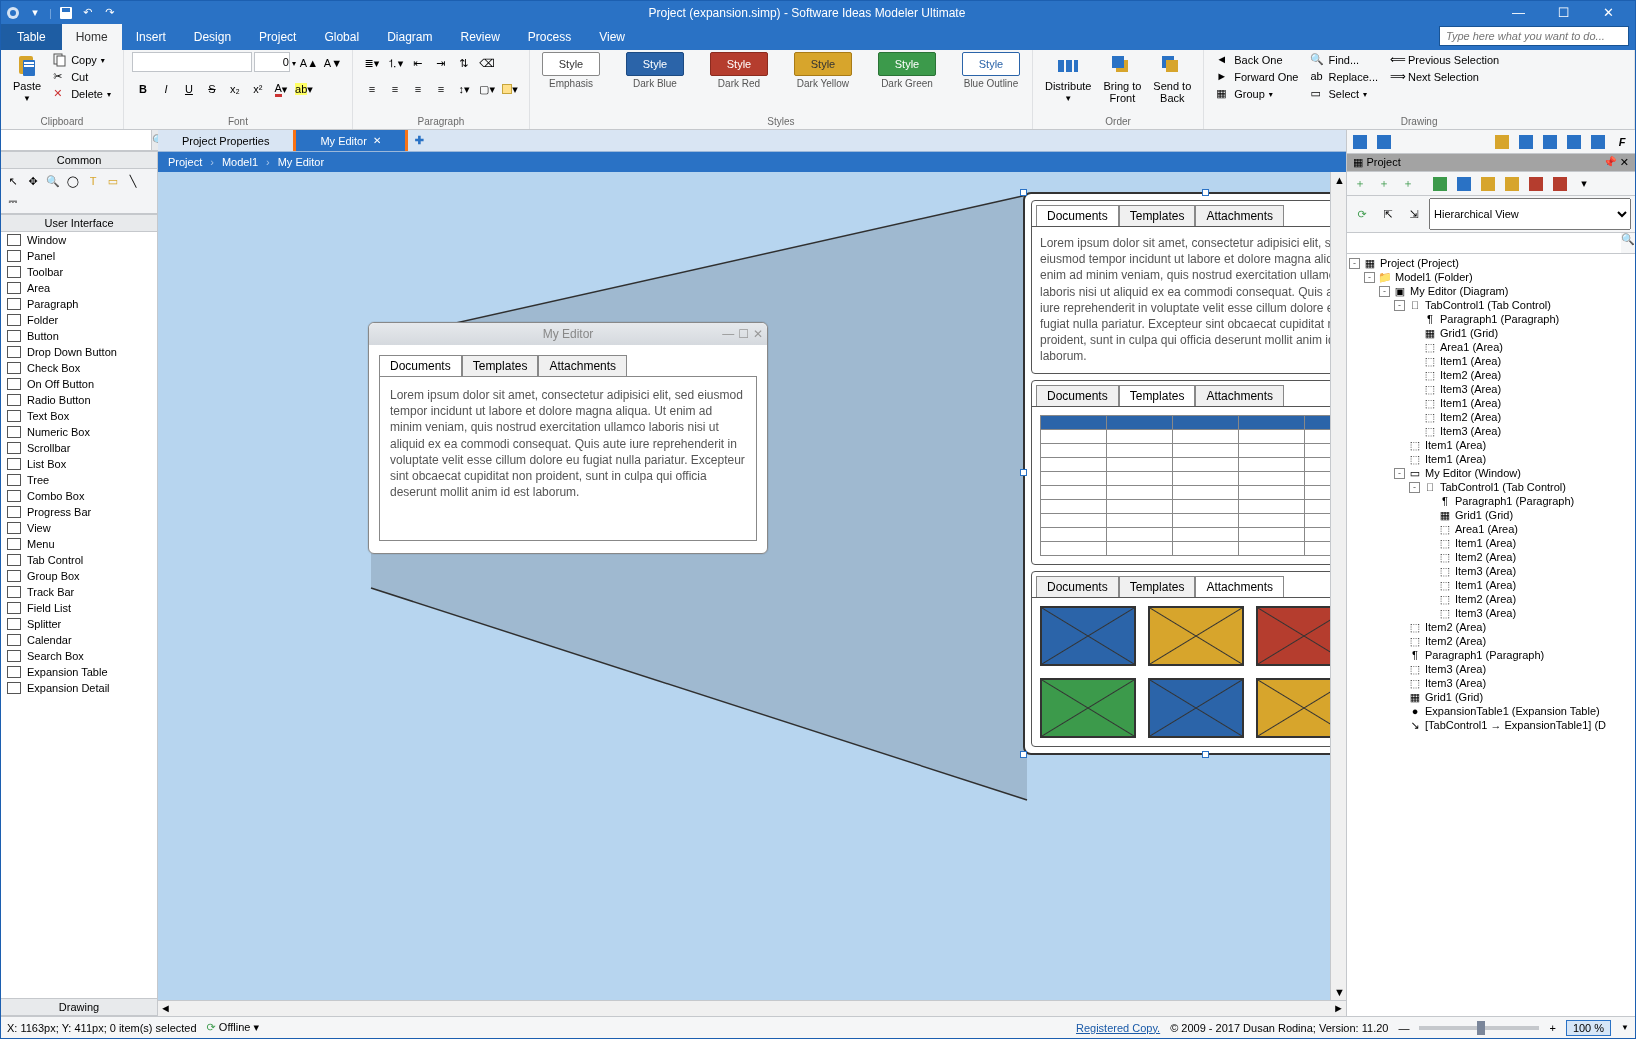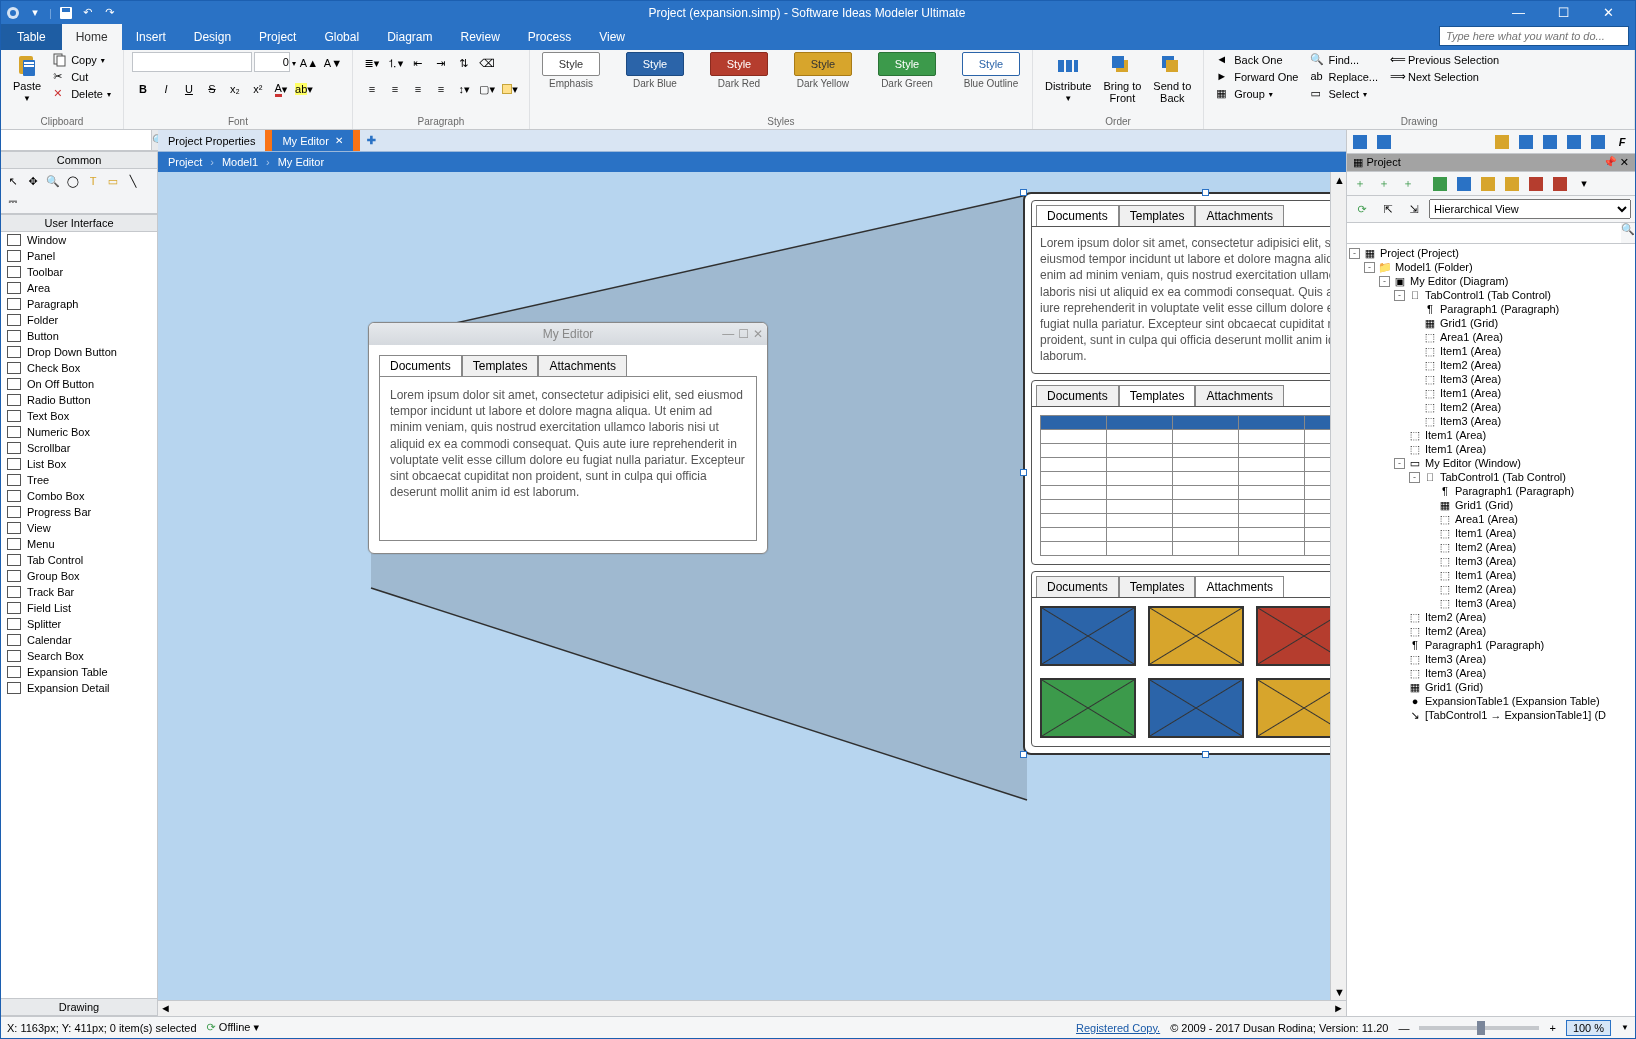--- a/index.html
+++ b/index.html
@@ -34,21 +34,21 @@
 .smallbtn { display:flex; align-items:center; gap:4px; padding:1px 4px; cursor:pointer; font-size:11px; white-space:nowrap; }
 .smallbtn .sicon { width:14px; height:14px; display:inline-block; }
 .styletile { border:1px solid; min-width:58px; height:24px; display:flex; align-items:center; justify-content:center; font-size:11px; border-radius:2px; cursor:pointer; }
 .stylecol { display:flex; flex-direction:column; align-items:center; gap:2px; padding:0 4px; }
 .stylecol .slabel { font-size:10px; color:#555; }
 .iconbtn { width:22px; height:22px; display:inline-flex; align-items:center; justify-content:center; border:1px solid transparent; border-radius:2px; cursor:pointer; }
 .fontcombo { height:20px; border:1px solid #c0c4c9; background:#fff; font-size:11px; }
 
 
 .doctabs { height: 22px; background: #d9e5f3; display:flex; align-items:stretch; border-bottom:1px solid #9bb8da; }
-.doctabs .dtab { padding:0 10px; display:flex; align-items:center; gap:6px; font-size:11px; border-right:7px solid #f97316; }
+.doctabs .dtab { padding:0 24px; display:flex; align-items:center; gap:6px; font-size:11px; border-right:3px solid #f97316; }
 .doctabs .dtab.active { background:#2a72c5; color:#fff; }
 .doctabs .addtab { width:22px; display:flex; align-items:center; justify-content:center; color:#2a72c5; font-weight:bold; }
 
 
 .breadcrumb { height:20px; background:#2a72c5; color:#fff; display:flex; align-items:center; padding:0 10px; font-size:11px; gap:8px; }
 .breadcrumb .bsep { color:#a7c5ea; }
 
 
 .mainrow { flex:1; display:flex; min-height:0; }
 .leftcol { width:157px; display:flex; flex-direction:column; border-right:1px solid #c5c8cc; }
@@ -89,21 +89,21 @@
 .thumb::before, .thumb::after { content:''; position:absolute; top:0; left:0; right:0; bottom:0; }
 .thumb::before { background:linear-gradient(to bottom right, transparent calc(50% - 1px), #333, transparent calc(50% + 1px)); }
 .thumb::after { background:linear-gradient(to bottom left, transparent calc(50% - 1px), #333, transparent calc(50% + 1px)); }
 
 
 .rightcol { width:289px; border-left:1px solid #c5c8cc; display:flex; flex-direction:column; background:#f5f6f7; }
 .rightcol .icostrip { height:24px; border-bottom:1px solid #c5c8cc; display:flex; align-items:center; gap:2px; padding:0 2px; }
 .rightcol .panelhdr { background:#a3a3a3; padding:2px 6px; font-size:11px; border-bottom:1px solid #c5c8cc; display:flex; align-items:center; justify-content:space-between; }
 .rightcol .toolbar2 { height:24px; border-bottom:1px solid #c5c8cc; display:flex; align-items:center; gap:2px; padding:0 2px; }
 .rightcol .viewsel { display:flex; align-items:center; padding:2px 4px; border-bottom:1px solid #c5c8cc; gap:4px; }
-.rightcol .viewsel select { flex:1; height:20px; font-size:11px; }
+.rightcol .viewsel select { flex:1; height:32px; font-size:11px; }
 .rightcol .treesearch { display:flex; border-bottom:1px solid #c5c8cc; }
 .rightcol .treesearch input { flex:1; border:none; height:20px; padding:0 4px; font-size:11px; }
 .tree { flex:1; overflow:auto; background:#fff; font-size:11px; padding:2px; }
 .tree .tn { display:flex; align-items:center; gap:3px; padding:1px 0; white-space:nowrap; cursor:pointer; }
 .tree .exp { width:11px; height:11px; border:1px solid #888; display:inline-flex; align-items:center; justify-content:center; font-size:9px; line-height:1; color:#555; flex-shrink:0; }
 .tree .noexp { width:11px; display:inline-block; }
 .tree .ticon { width:14px; height:12px; flex-shrink:0; display:inline-flex; align-items:center; justify-content:center; }
 
 
 .statusbar { height:22px; background:#f5f6f7; border-top:1px solid #c5c8cc; display:flex; align-items:center; font-size:11px; padding:0 6px; gap:10px; }

